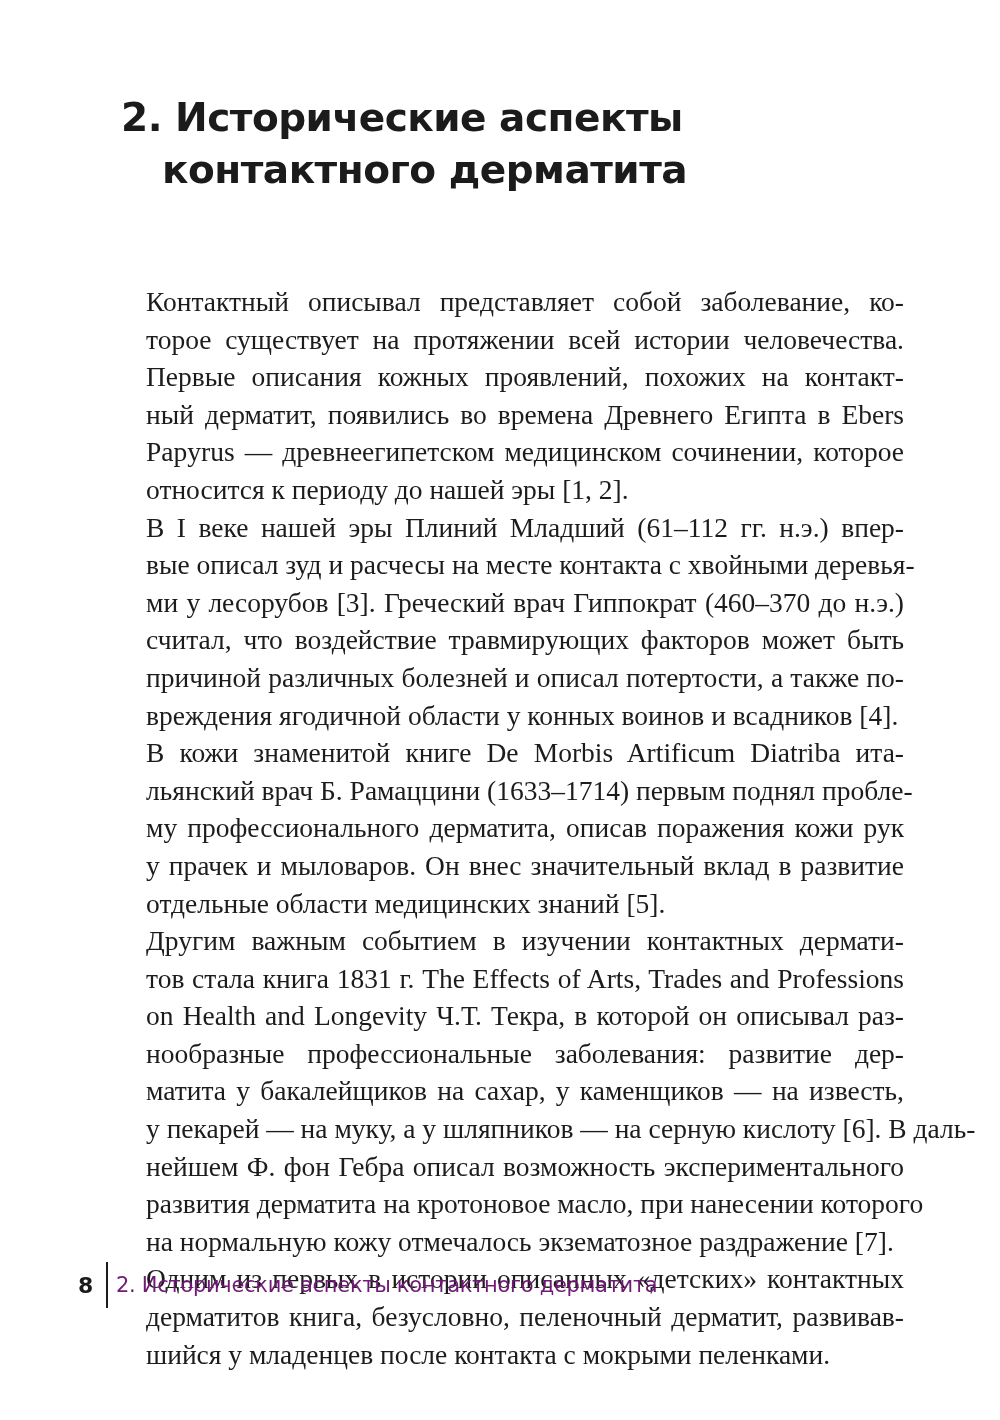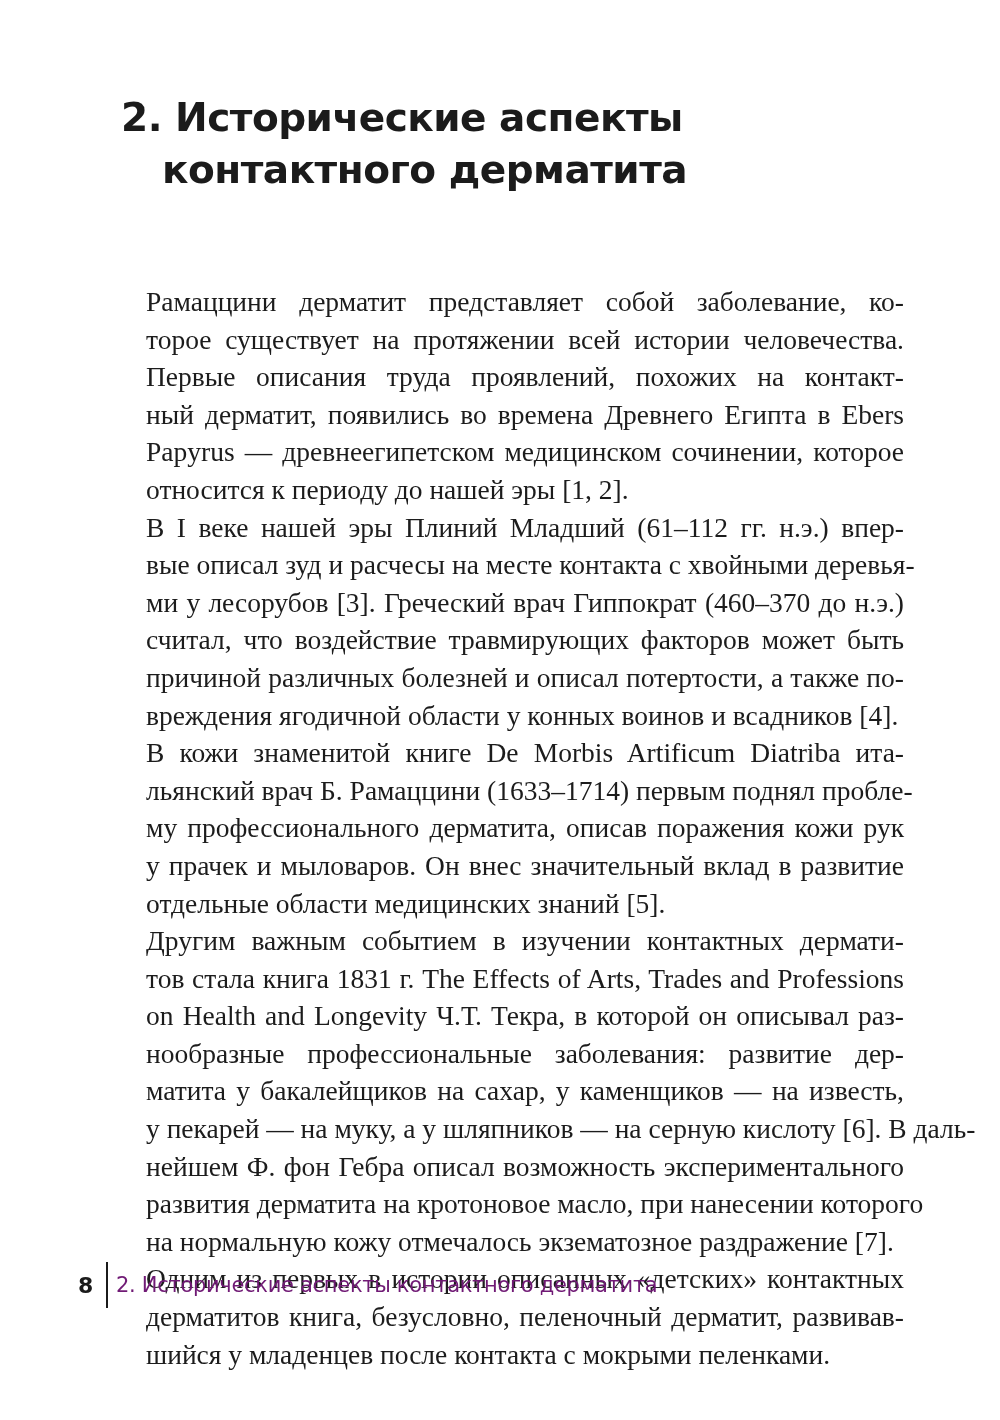--- a/index.html
+++ b/index.html
@@ -88,23 +88,23 @@
 </head>
 <body>
 
 <h1 class="page-title">
   <span class="title-line">2. Исторические аспекты</span>
   <span class="title-line indent">контактного дерматита</span>
 </h1>
 
 <div class="body-text">
   <p>
-    <span class="line">Рамаццини дерматит представляет собой заболевание, ко-</span>
+    <span class="line">Контактный описывал представляет собой заболевание, ко-</span>
     <span class="line">торое существует на протяжении всей истории человечества.</span>
-    <span class="line">Первые описания труда проявлений, похожих на контакт-</span>
+    <span class="line">Первые описания кожных проявлений, похожих на контакт-</span>
     <span class="line">ный дерматит, появились во времена Древнего Египта в Ebers</span>
     <span class="line">Papyrus — древнеегипетском медицинском сочинении, которое</span>
     <span class="line last">относится к периоду до нашей эры [1, 2].</span>
   </p>
   <p>
     <span class="line">В I веке нашей эры Плиний Младший (61–112 гг. н.э.) впер-</span>
     <span class="line">вые описал зуд и расчесы на месте контакта с хвойными деревья-</span>
     <span class="line">ми у лесорубов [3]. Греческий врач Гиппократ (460–370 до н.э.)</span>
     <span class="line">считал, что воздействие травмирующих факторов может быть</span>
     <span class="line">причиной различных болезней и описал потертости, а также по-</span>

